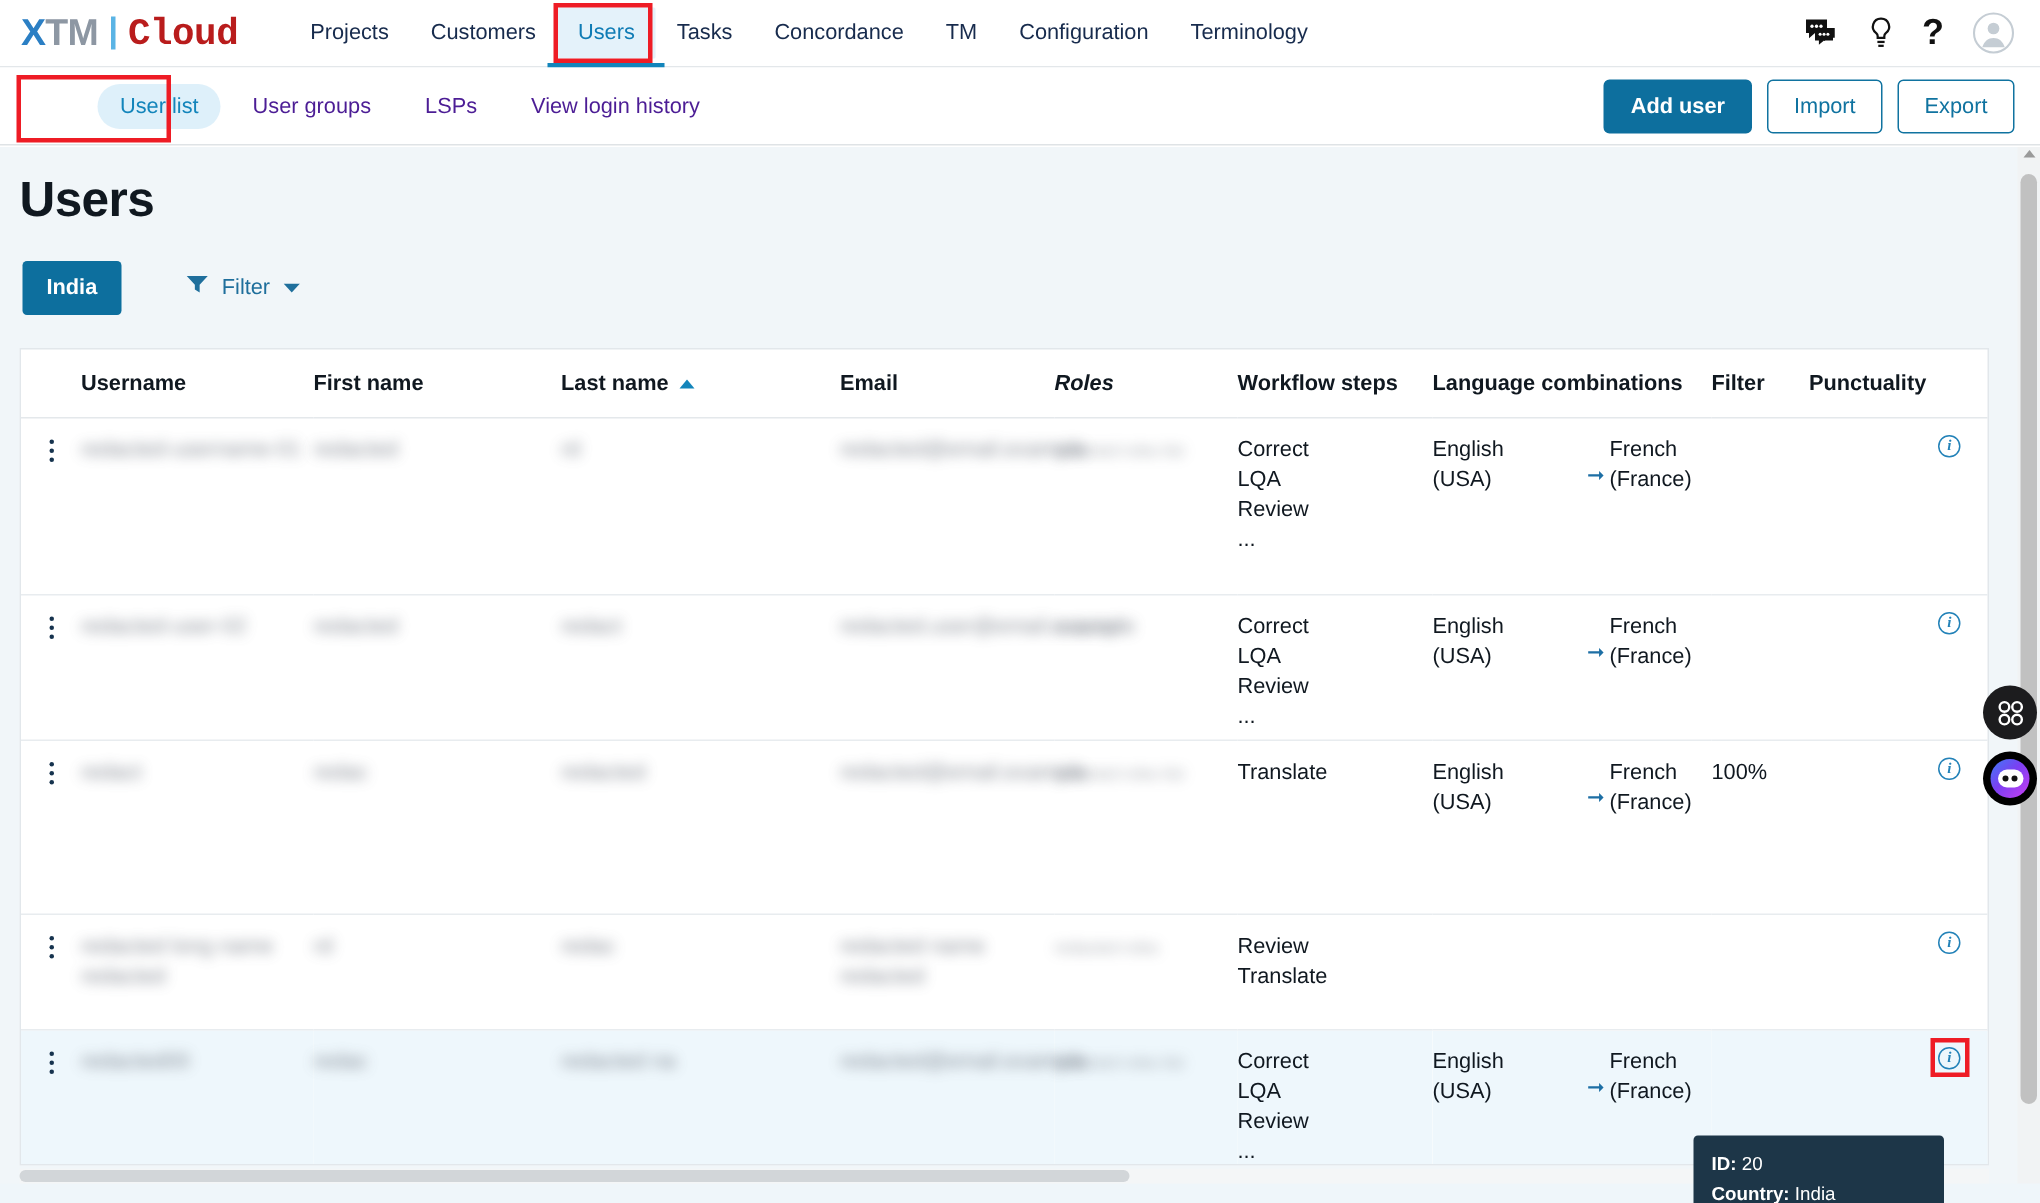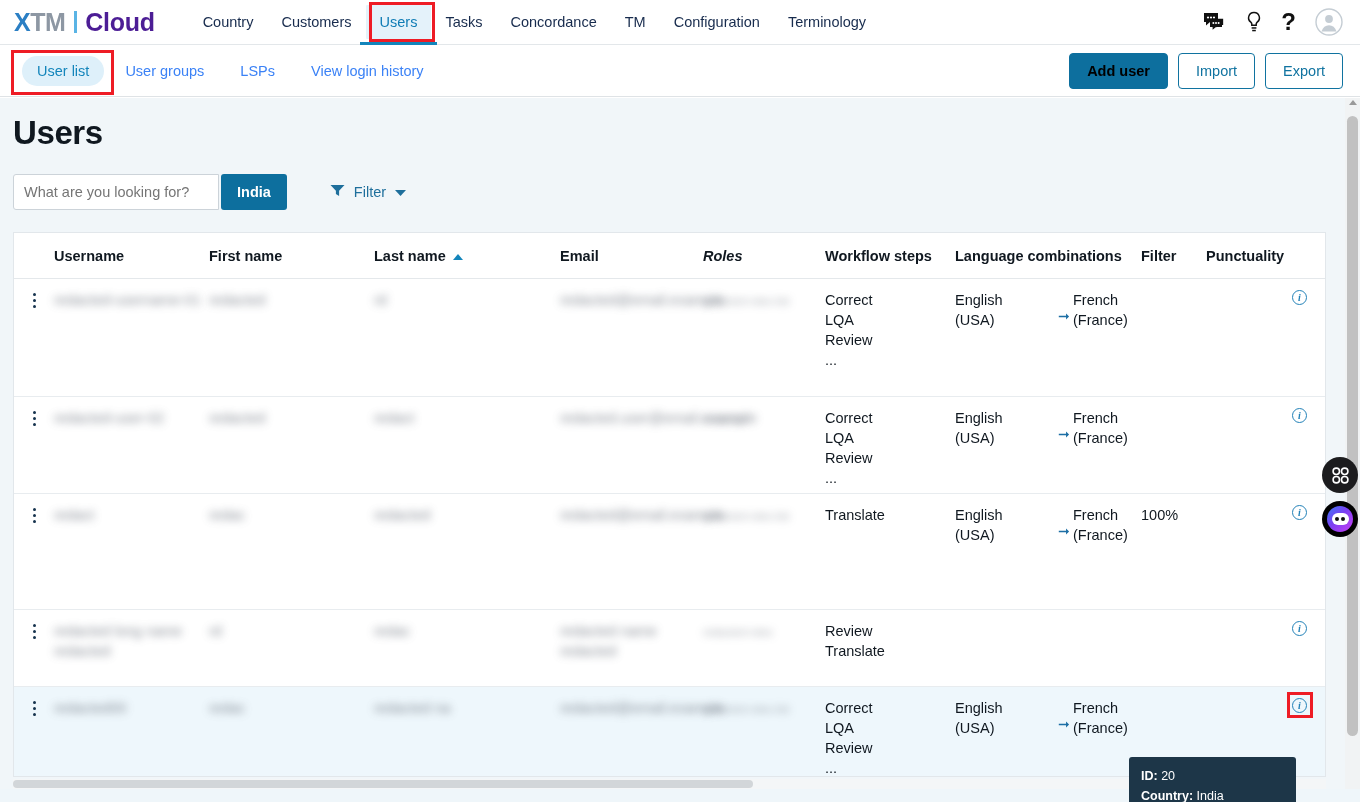--- a/index.html
+++ b/index.html
@@ -23,21 +23,21 @@
     display: flex; align-items: center;
     margin-left: 14px; margin-right: 34px;
     font-size: 25px; font-weight: bold; letter-spacing: -0.5px;
   }
   .logo .x { color: #2b7fc4; }
   .logo .tm { color: #8d97a3; }
   .logo .bar {
     display: inline-block; width: 3px; height: 22px;
     background: #5ab4e5; margin: 0 8px 0 9px;
   }
-  .logo .cloud { color: #4c1d95; letter-spacing: -0.3px; }
+  .logo .cloud { color: #b91c1c; letter-spacing: -0.3px; font-family: Liberation Mono, monospace; }
 
   .navitems { display: flex; align-items: center; height: 45px; }
   .navitem {
     font-size: 14.5px; color: #172b4d;
     padding: 0 14px; height: 45px;
     display: flex; align-items: center;
     cursor: pointer; position: relative;
     white-space: nowrap;
   }
   .navitem.active {
@@ -61,38 +61,38 @@
   .ticon { cursor: pointer; display: flex; align-items: center; justify-content: center; }
 
   
   .subnav {
     height: 52px; width: 1360px;
     background: #ffffff; display: flex; align-items: center;
     border-bottom: 1px solid #dfe3e6;
     position: relative;
   }
   .subitem {
-    font-size: 14.5px; color: #3b82f6;
+    font-size: 14.5px; color: #4c1d95;
     padding: 7px 15px; margin-left: 6px;
     border-radius: 16px; cursor: pointer; white-space: nowrap;
   }
   .subitem:first-child { margin-left: 22px; }
   .subitem.active { background: #def0fa; color: #1385bb; }
   .sub-annotation {
     position: absolute; left: 11px; top: 50px;
     width: 103px; height: 45px;
     border: 3px solid #ee1c25; pointer-events: none;
   }
   .subactions { margin-left: auto; display: flex; gap: 10px; margin-right: 17px; }
   .btn {
     font-size: 14.5px; padding: 9px 17px;
     border-radius: 4px; cursor: pointer; white-space: nowrap;
     border: 1px solid #1073a0;
   }
-  .btn.primary { background: #0d6f9e; color: #000000; border-color: #0d6f9e; font-weight: bold; }
+  .btn.primary { background: #0d6f9e; color: #ffffff; border-color: #0d6f9e; font-weight: bold; }
   .btn.ghost { background: #ffffff; color: #1073a0; }
 
   
   .page {
     position: absolute; top: 98px; left: 0;
     width: 1360px; height: 704px;
     background: #f1f6f9;
     overflow: hidden;
   }
   .page-title {
@@ -243,21 +243,21 @@
 <body>
 
 <div class="topnav">
   <div class="logo">
     <span class="x">X</span>
       <span class="tm">TM</span>
     <span class="bar"></span>
     <span class="cloud">Cloud</span>
   </div>
   <div class="navitems" id="navitems">
-      <div class="navitem">Country</div>
+      <div class="navitem">Projects</div>
       <div class="navitem">Customers</div>
       <div class="navitem active">Users</div>
       <div class="navitem">Tasks</div>
       <div class="navitem">Concordance</div>
       <div class="navitem">TM</div>
       <div class="navitem">Configuration</div>
       <div class="navitem">Terminology</div>
     </div>
 
   <div class="topright">
@@ -289,39 +289,38 @@
         <circle cx="14" cy="14" r="13" fill="none" stroke="#c5cdd4" stroke-width="1.4"></circle>
         <circle cx="14" cy="11" r="3.9" fill="#c5cdd4"></circle>
         <path d="M6.5 23.5c1.3-4.1 4-6.2 7.5-6.2s6.2 2.1 7.5 6.2z" fill="#c5cdd4"></path>
       </svg>
     </span>
   </div>
   <div class="nav-annotation"></div>
 </div>
 
 <div class="subnav">
-  <div style="display:flex;align-items:center;" id="subitems">
+  <div style="display:flex;align-items:center;padding-left:43px;" id="subitems">
       <div class="subitem active">User list</div>
       <div class="subitem">User groups</div>
       <div class="subitem">LSPs</div>
       <div class="subitem">View login history</div>
     </div>
   <div class="subactions" id="subactions">
       <div class="btn primary">Add user</div>
       <div class="btn ghost">Import</div>
       <div class="btn ghost">Export</div>
     </div>
 </div>
 <div class="sub-annotation"></div>
 
 <div class="page">
   <div class="page-title">Users</div>
 
   <div class="searchrow">
-    <input class="searchbox" placeholder="What are you looking for?" style="">
     <button class="searchbtn">India</button>
     <div class="filter">
       <span>
         <svg width="15" height="13" viewBox="0 0 15 13">
             <path d="M0.5 1h14l-5.4 5.8V12L5.9 10V6.8z" fill="#1f6f9c"></path>
           </svg>
       </span>
       <span class="filter-label">Filter</span>
       <span>
         <svg width="11" height="7" viewBox="0 0 11 7">

